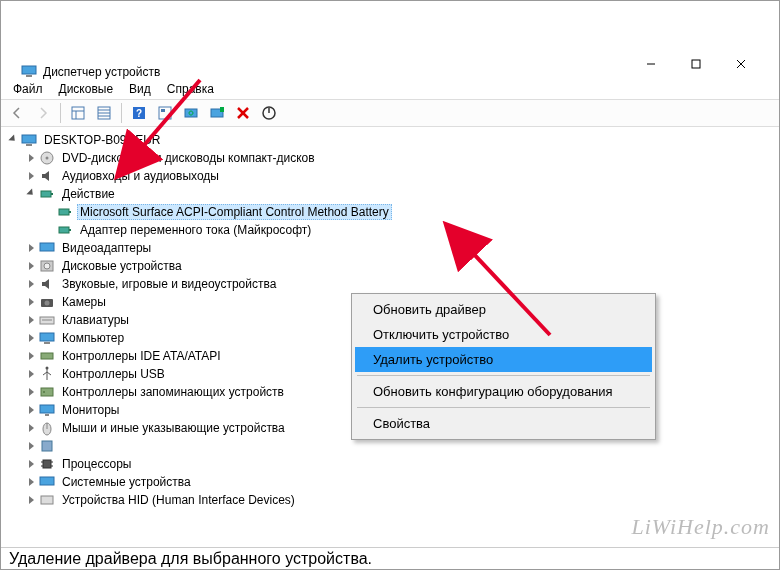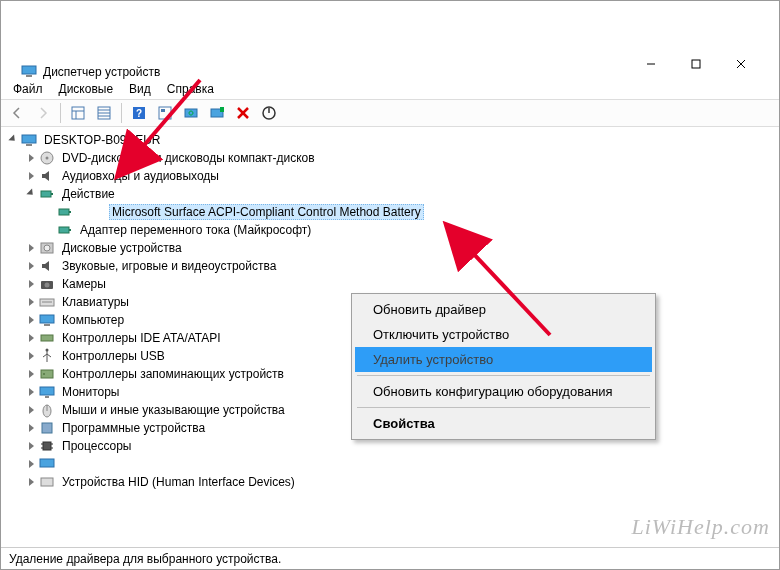--- a/index.html
+++ b/index.html
@@ -25,40 +25,40 @@
   .toolbar .tbtn { width: 24px; height: 24px; display: flex; align-items: center; justify-content: center; border: 1px solid transparent; }
   .toolbar .tbtn svg { width: 16px; height: 16px; }
   .content { flex: 1; overflow: auto; padding: 4px 12px 0 0; position: relative; }
   .tree { font-size: 12px; color: #000; user-select: none; }
   .row { display: flex; align-items: center; height: 18px; white-space: nowrap; }
   .expander { width: 12px; height: 12px; display: flex; align-items: center; justify-content: center; margin-right: 2px; color: #555; font-size: 10px; }
   .expander.collapsed::before { content: ""; width:0; height:0; border-top:4px solid transparent; border-bottom:4px solid transparent; border-left:5px solid #777; display:block; }
   .expander.expanded::before { content: ""; width:0; height:0; border-left:4px solid transparent; border-right:4px solid transparent; border-top:5px solid #555; display:block; transform: rotate(-45deg) translate(1px, -1px);}
   .ticon { width: 16px; height: 16px; margin-right: 4px; flex-shrink: 0; }
   .label { padding: 1px 3px; }
-  .label.selected { background: #cce8ff; border: 1px dotted #7ab6e8; padding: 0 2px; margin-left: 32px; }
+  .label.selected { background: #cce8ff; border: 1px dotted #7ab6e8; padding: 0 2px; }
   .indent-0 { padding-left: 6px; }
   .indent-1 { padding-left: 24px; }
   .indent-2 { padding-left: 42px; }
   .contextmenu {
     position: absolute;
     left: 350px; top: 166px;
     width: 305px;
     background: #f0f0f0;
     border: 1px solid #a0a0a0;
     box-shadow: 3px 3px 4px rgba(0,0,0,0.25);
     padding: 3px;
     font-size: 13px;
     z-index: 50;
   }
   .contextmenu .mitem { padding: 5px 18px; color: #000; }
-  .contextmenu .mitem.highlight { background: #2e9df7; color: #404040; }
-  .contextmenu .mitem.bold { font-weight: bold; }
+  .contextmenu .mitem.highlight { background: #2e9df7; color: #000000; }
+  .contextmenu .mitem.bold { font-weight: normal; }
   .contextmenu .msep { height: 1px; background: #c0c0c0; margin: 3px 2px; }
-  .statusbar { height: 22px; border-top: 1px solid #ccc; display: flex; align-items: center; padding: 0 8px; font-size: 12px; color: #000; margin-top: 18px; }
+  .statusbar { height: 22px; border-top: 1px solid #ccc; display: flex; align-items: center; padding: 0 8px; font-size: 16px; color: #000; margin-top: 18px; }
   .watermark { position: absolute; right: 10px; bottom: 30px; font-size: 22px; font-family: Georgia, serif; font-style: italic; color: rgba(120,120,120,0.5); pointer-events:none; letter-spacing: 1px;}
   .arrow-svg { position: absolute; pointer-events: none; z-index: 60; }
 </style>
 </head>
 <body>
 
 <div class="window">
 
   <div class="titlebar">
     <span class="icon-comp">
@@ -208,20 +208,27 @@
 
       <div class="row indent-2">
         <span class="expander"></span>
         <span class="ticon"><svg viewBox="0 0 16 16">
               <rect x="2" y="5" width="10" height="6" fill="#4a9" stroke="#275"></rect>
               <rect x="12" y="7" width="2" height="2" fill="#275"></rect>
             </svg></span>
         <span class="label">Адаптер переменного тока (Майкрософт)</span>
       </div>
 
+      <div class="row indent-1">
+        <span class="expander collapsed"></span>
+        <span class="ticon"><svg viewBox="0 0 16 16">
+              <rect x="1" y="3" width="14" height="8" fill="#4aa3df" stroke="#2a6ea8"></rect>
+            </svg></span>
+        <span class="label">Видеоадаптеры</span>
+      </div>
 
       <div class="row indent-1">
         <span class="expander collapsed"></span>
         <span class="ticon"><svg viewBox="0 0 16 16">
               <rect x="2" y="3" width="12" height="10" fill="#ccc" stroke="#888"></rect>
               <circle cx="8" cy="8" r="3" fill="#eee" stroke="#888"></circle>
             </svg></span>
         <span class="label">Дисковые устройства</span>
       </div>
 
@@ -302,41 +309,41 @@
               <line x1="8" y1="3" x2="8" y2="9" stroke="#888"></line>
             </svg></span>
         <span class="label">Мыши и иные указывающие устройства</span>
       </div>
 
       <div class="row indent-1">
         <span class="expander collapsed"></span>
         <span class="ticon"><svg viewBox="0 0 16 16">
               <rect x="3" y="3" width="10" height="10" fill="#8ac" stroke="#479"></rect>
             </svg></span>
-        <span class="label">Программные устройства</span>
       </div>
 
       <div class="row indent-1">
         <span class="expander collapsed"></span>
         <span class="ticon"><svg viewBox="0 0 16 16">
               <rect x="4" y="4" width="8" height="8" fill="#555" stroke="#333"></rect>
               <line x1="2" y1="6" x2="4" y2="6" stroke="#333"></line>
               <line x1="2" y1="10" x2="4" y2="10" stroke="#333"></line>
               <line x1="12" y1="6" x2="14" y2="6" stroke="#333"></line>
               <line x1="12" y1="10" x2="14" y2="10" stroke="#333"></line>
             </svg></span>
         <span class="label">Процессоры</span>
       </div>
 
 
       <div class="row indent-1">
         <span class="expander collapsed"></span>
         <span class="ticon"><svg viewBox="0 0 16 16">
               <rect x="1" y="3" width="14" height="8" fill="#4aa3df" stroke="#2a6ea8"></rect>
             </svg></span>
+        <span class="label">Системные устройства</span>
       </div>
 
       <div class="row indent-1">
         <span class="expander collapsed"></span>
         <span class="ticon"><svg viewBox="0 0 16 16">
               <rect x="2" y="4" width="12" height="8" fill="#ddd" stroke="#888"></rect>
             </svg></span>
         <span class="label">Устройства HID (Human Interface Devices)</span>
       </div>
 

